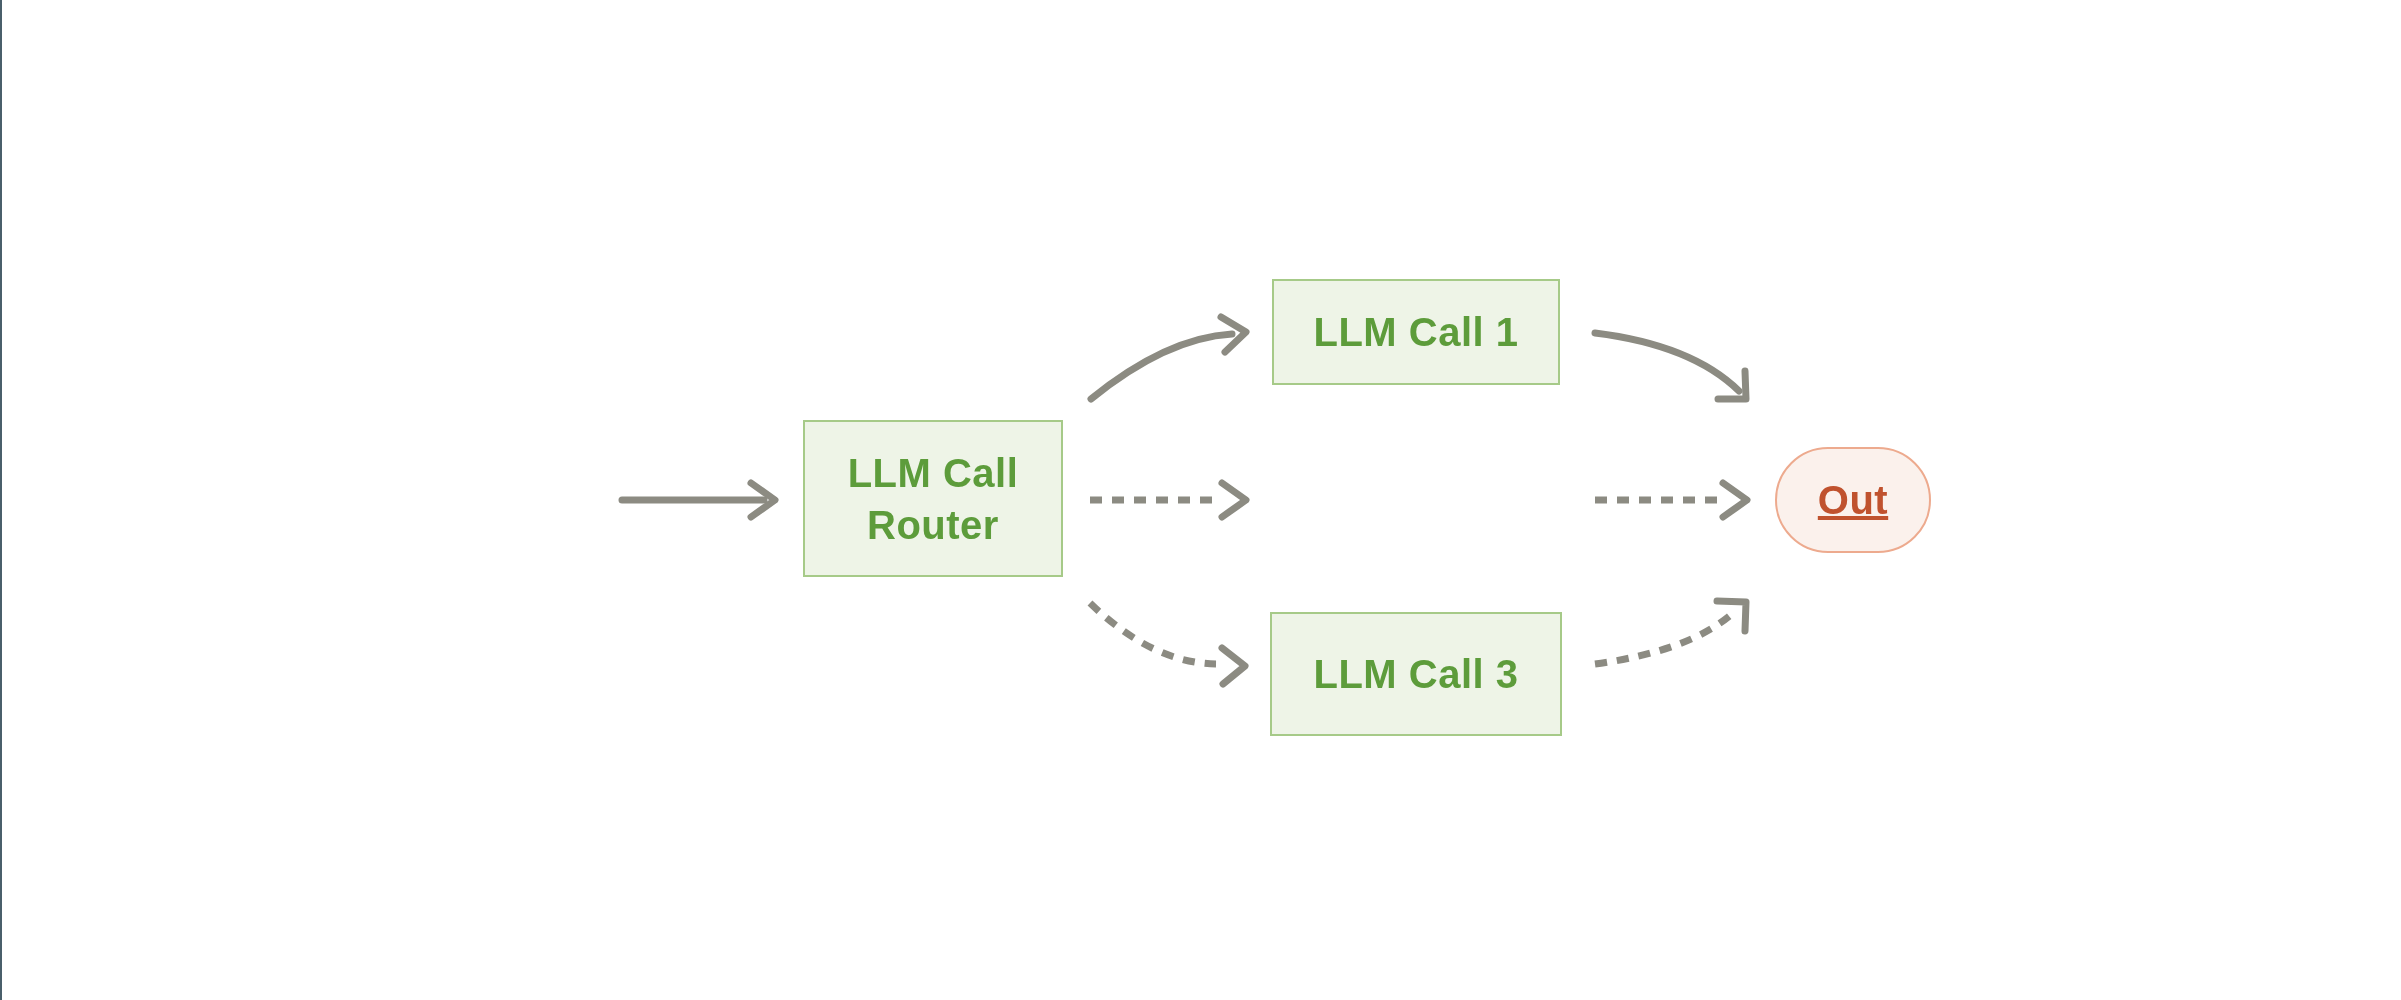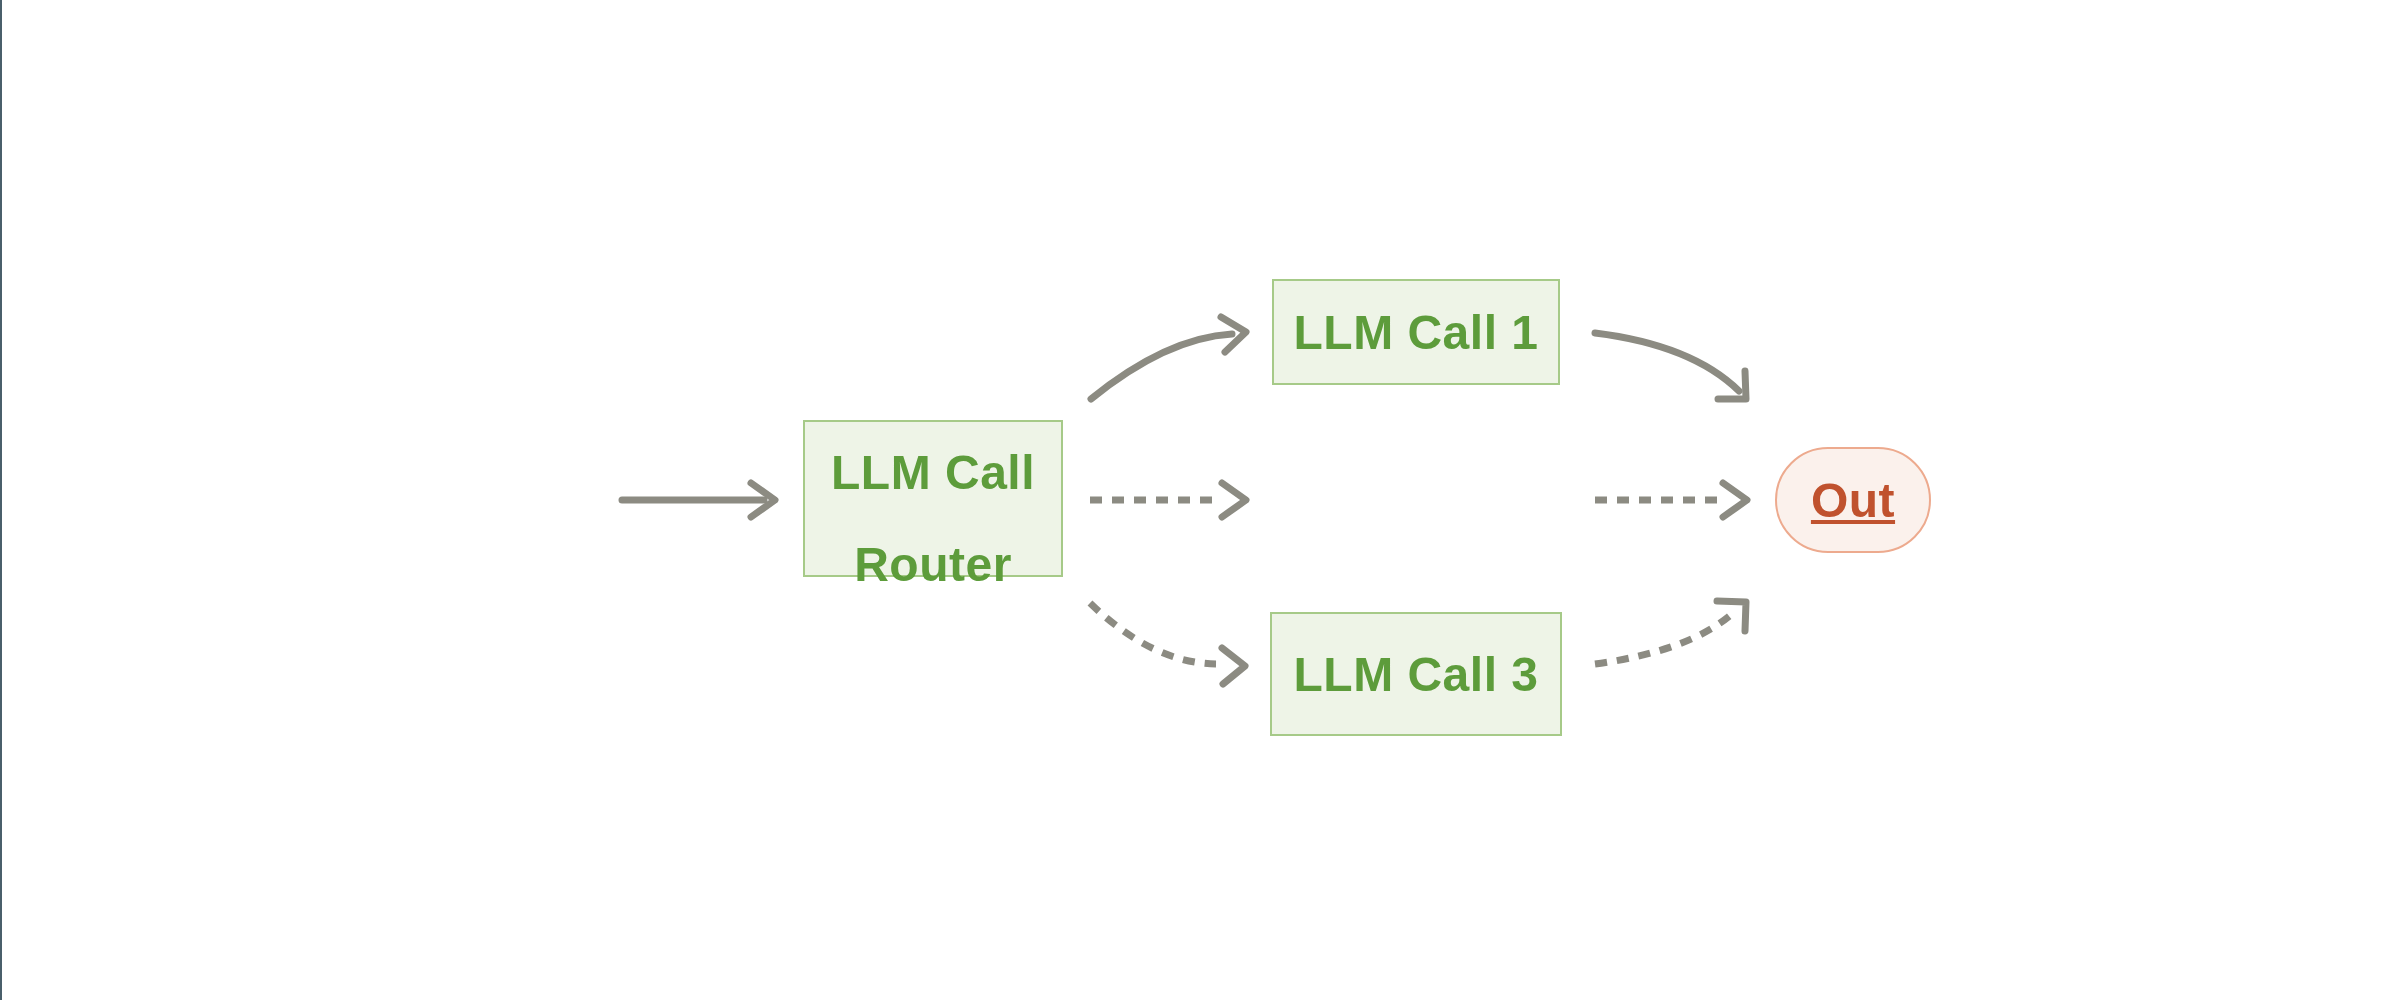--- a/index.html
+++ b/index.html
@@ -7,32 +7,32 @@
     --node_green_fill:#eef4e7; --node_green_border:#a6ca88; --node_green_text:#5d9c3b;
     --node_pink_fill:#fbf1ec; --node_pink_border:#edaa8e; --node_pink_text:#c0522e;
     --arrow:#8c8b82;
   }
   * { margin:0; padding:0; box-sizing:border-box; }
   html,body { width:2401px; height:1000px; background:var(--background); overflow:hidden; }
   body { font-family:"Liberation Sans","DejaVu Sans",sans-serif; }
   .canvas { position:relative; width:2401px; height:1000px; background:var(--background); }
   .edge-accent { position:absolute; left:0; top:0; width:2px; height:1000px; background:var(--left_edge_line); }
   .node { position:absolute; display:flex; align-items:center; justify-content:center;
-          text-align:center; font-weight:bold; font-size:48px; letter-spacing:0.5px; }
+          text-align:center; font-weight:bold; font-size:40px; letter-spacing:0.5px; }
   .node.green { background:var(--node_green_fill); border:2.5px solid var(--node_green_border);
                 color:var(--node_green_text); }
   .node.pink  { background:var(--node_pink_fill); border:2.5px solid var(--node_pink_border);
                 color:var(--node_pink_text); }
   .node-in     { left:473px;  top:447px; width:120px; height:106px; border-radius:50%; }
   .node-router { left:803px;  top:420px; width:260px; height:157px; line-height:52px; }
   .node-call1  { left:1272px; top:279px; width:288px; height:106px; }
   .node-call2  { left:1272px; top:445px; width:288px; height:108px; }
   .node-call3  { left:1270px; top:612px; width:292px; height:124px; }
   .node-out    { left:1775px; top:447px; width:156px; height:106px; border-radius:53px;text-decoration:underline; }
-  .node-router span { display:block;margin-top:40px; }
+  .node-router span { display:block; }
   svg.arrows { position:absolute; left:0; top:0; width:2401px; height:1000px; pointer-events:none; }
   .shaft { fill:none; stroke:var(--arrow); stroke-width:7; stroke-linecap:round; }
   .shaft.dashed { stroke-dasharray:12 10; stroke-linecap:butt; }
   .head { fill:none; stroke:var(--arrow); stroke-width:7; stroke-linecap:round; stroke-linejoin:round; }
 </style>
 </head>
 <body>
 
 <div class="canvas">
 

